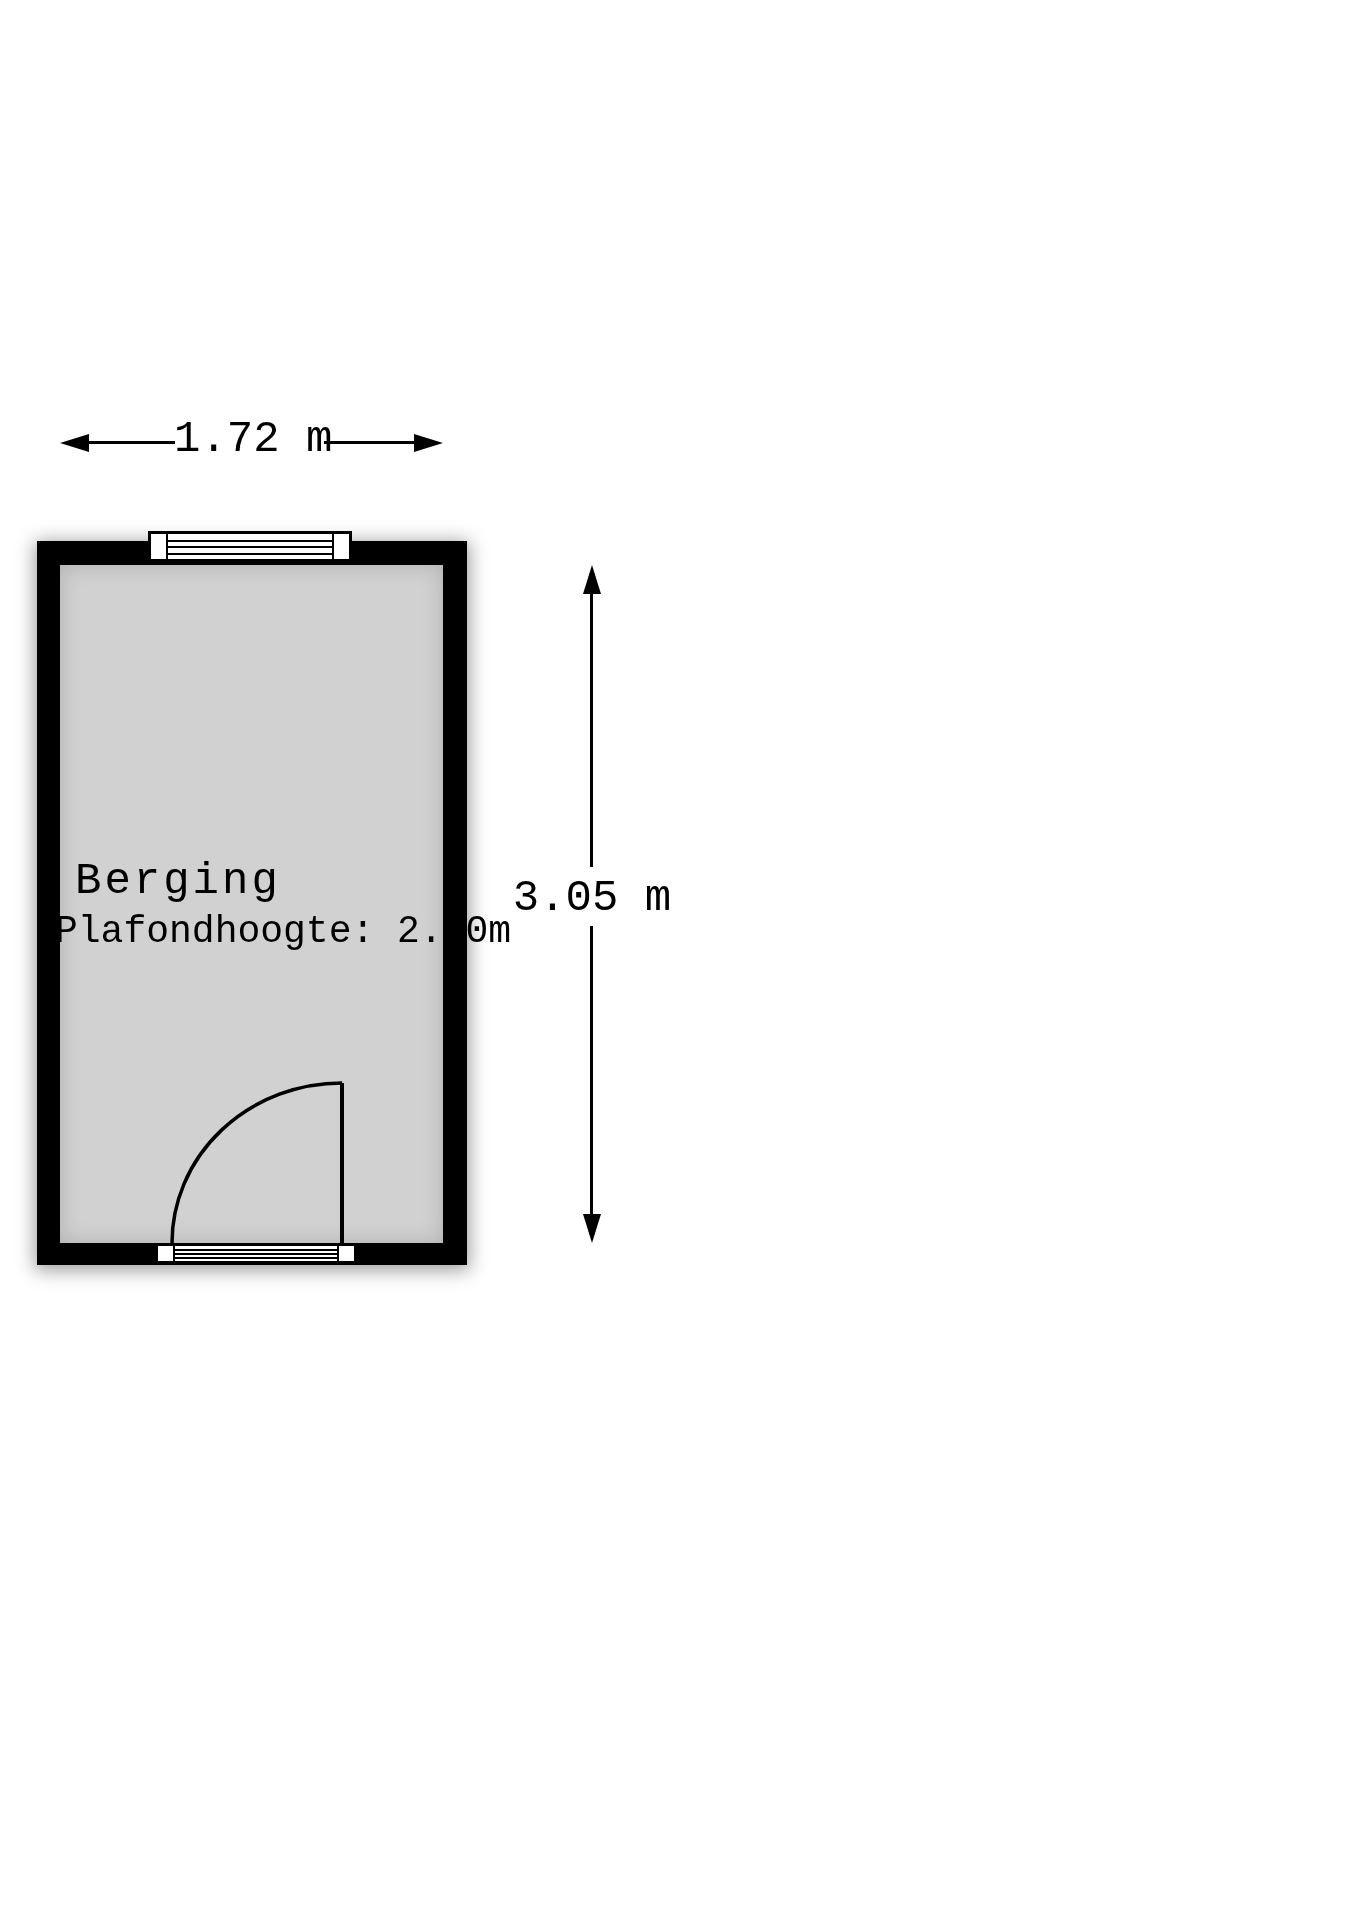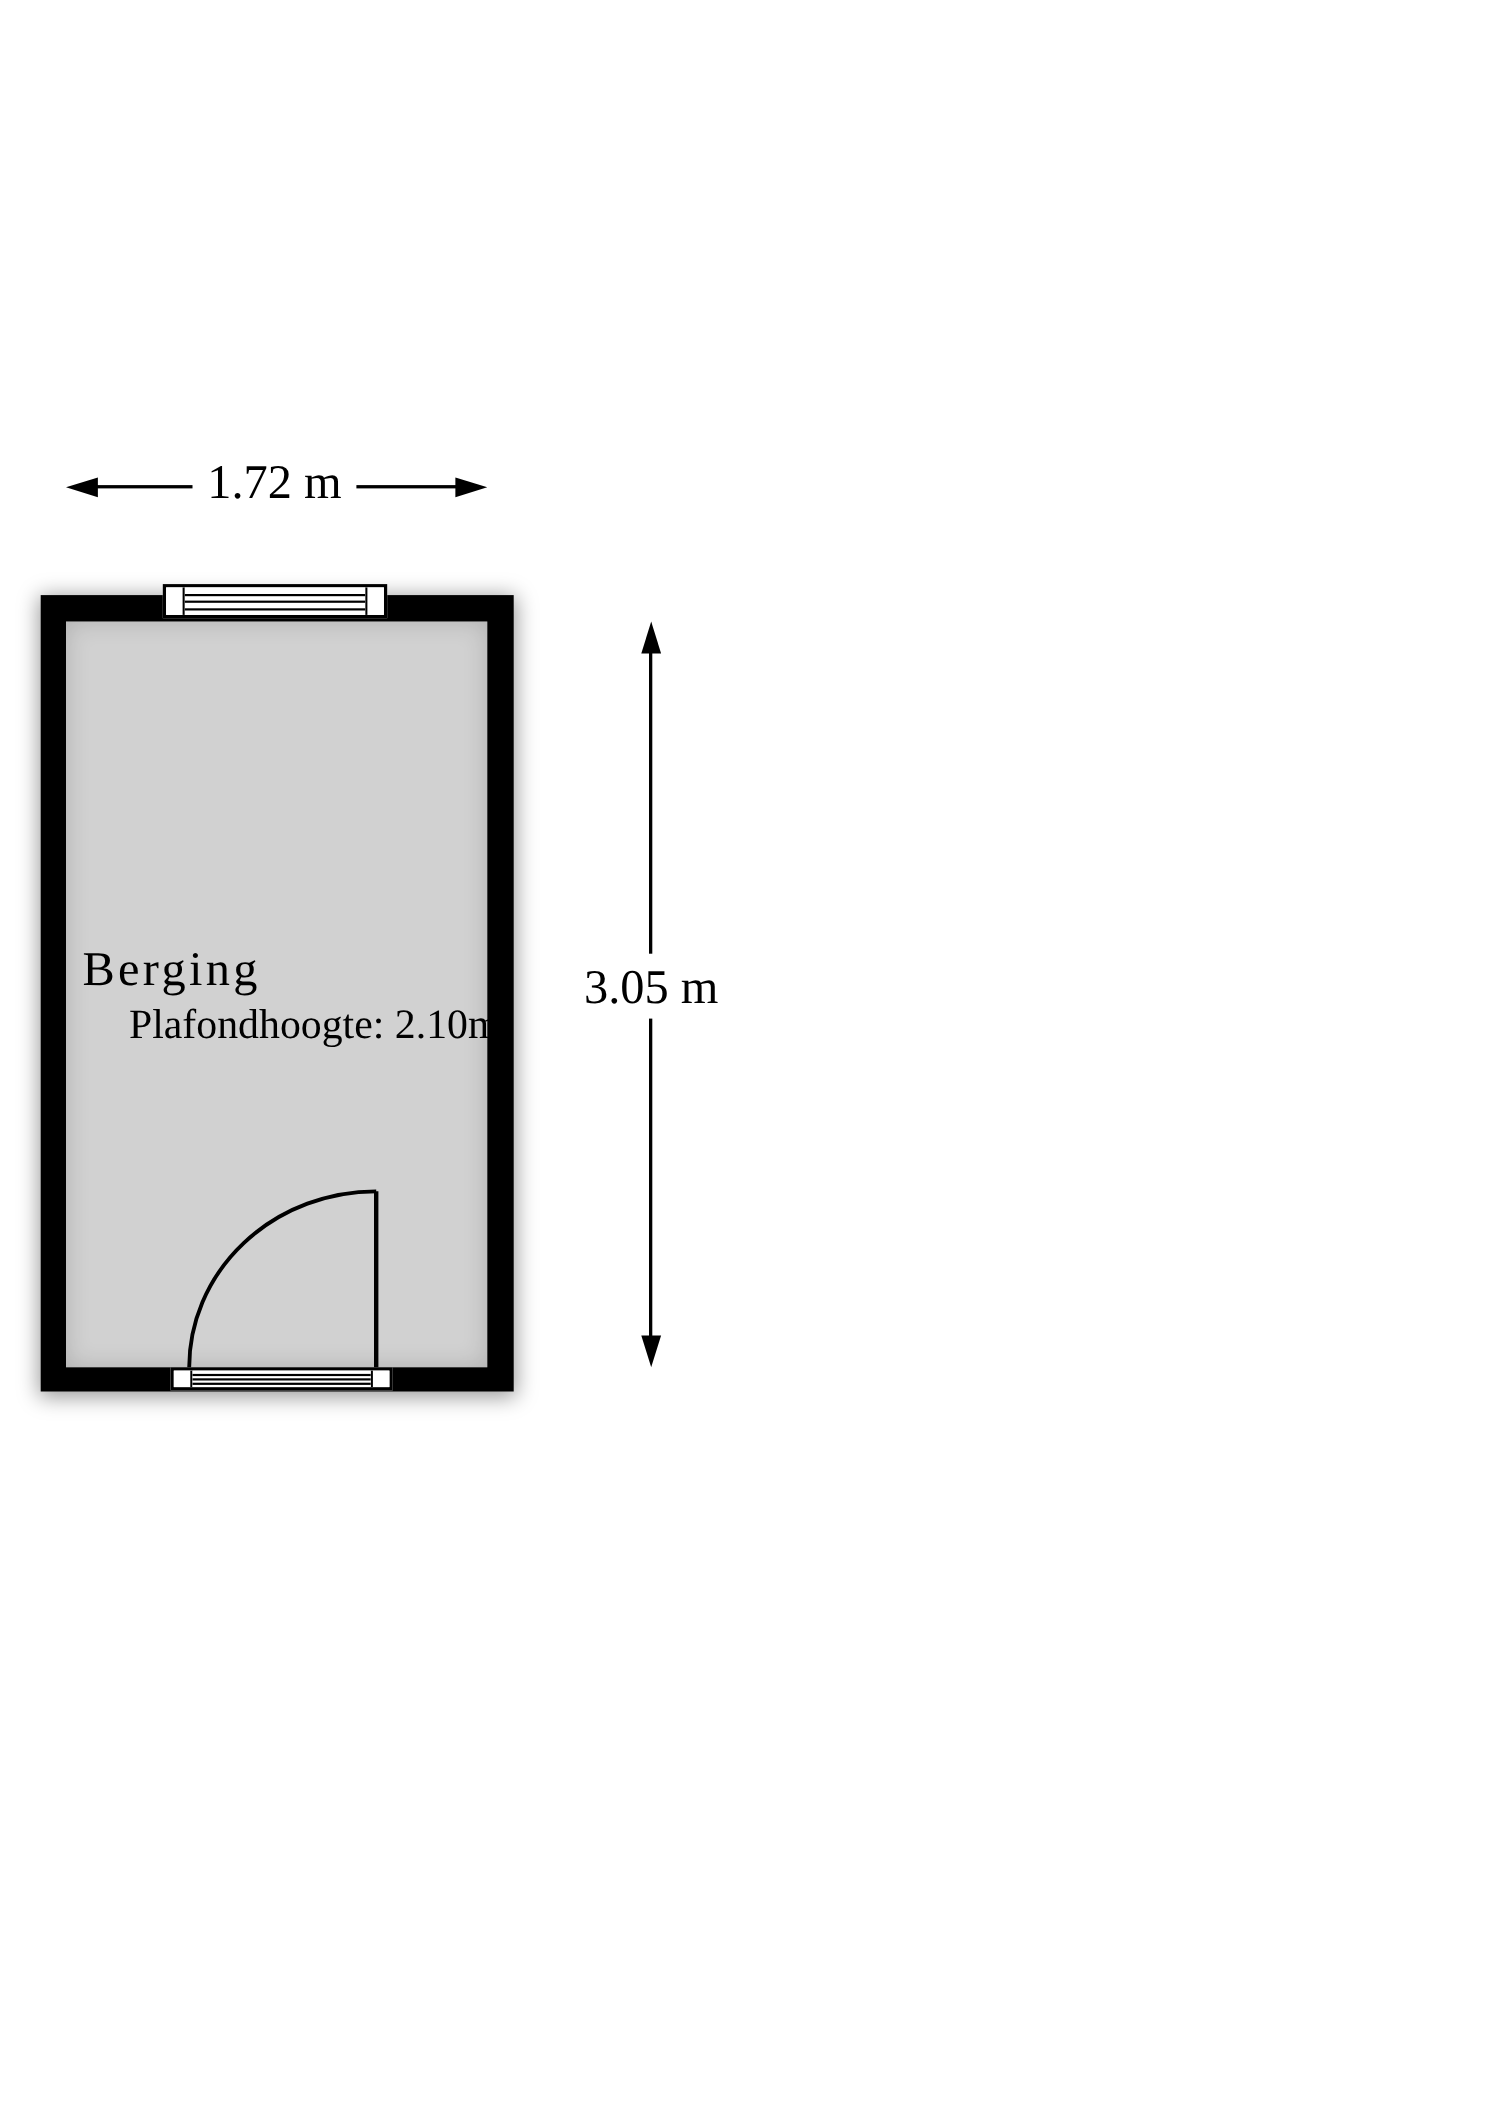--- a/index.html
+++ b/index.html
@@ -1,18 +1,18 @@
 <!DOCTYPE html>
 <html><head>
 <meta charset="utf-8">
 <style>
   html,body{margin:0;padding:0;background:#ffffff;}
   .canvas{
     position:relative;width:1358px;height:1824px;background:#ffffff;overflow:hidden;
-    font-family:Liberation Serif, serif;color:#000;
+    font-family:Liberation Mono, monospace;color:#000;
   }
 
   
   .hseg{position:absolute;height:3px;background:#000;}
   .vseg{position:absolute;width:3px;background:#000;}
   .ah{position:absolute;width:0;height:0;}
   .ah-left {left:60px;top:434px;border-top:9px solid transparent;border-bottom:9px solid transparent;border-right:29px solid #000;}
   .ah-right{left:414px;top:434px;border-top:9px solid transparent;border-bottom:9px solid transparent;border-left:29px solid #000;}
   .ah-up   {left:583px;top:565px;border-left:9px solid transparent;border-right:9px solid transparent;border-bottom:29px solid #000;}
   .ah-down {left:583px;top:1214px;border-left:9px solid transparent;border-right:9px solid transparent;border-top:29px solid #000;}

